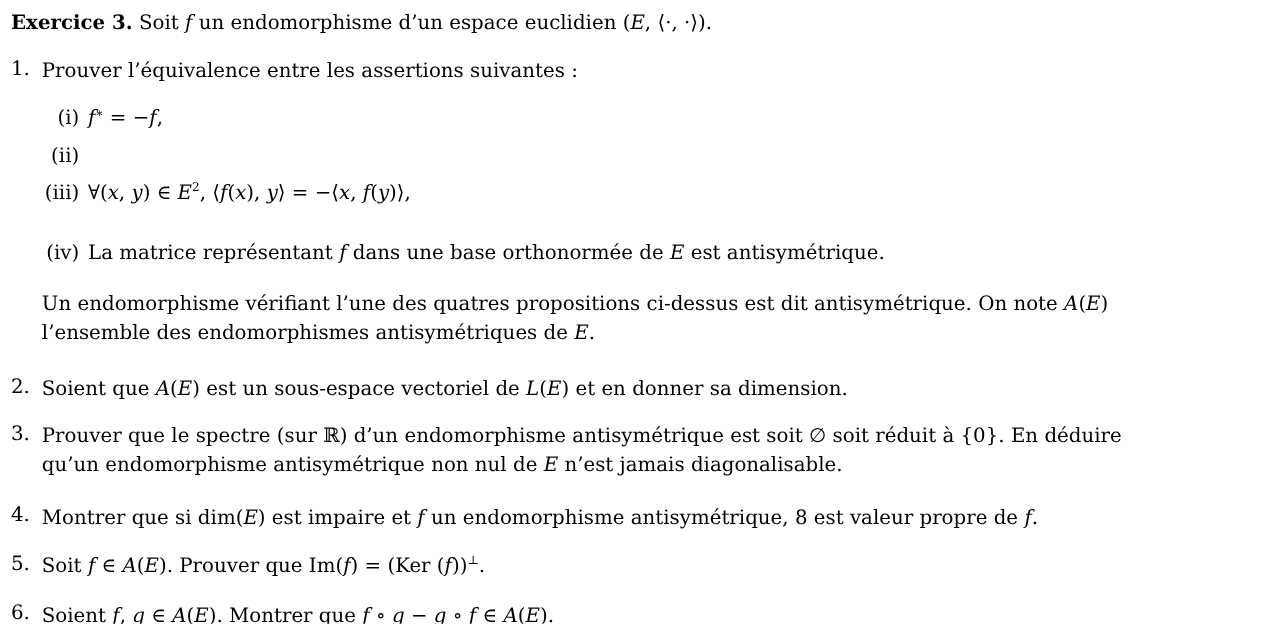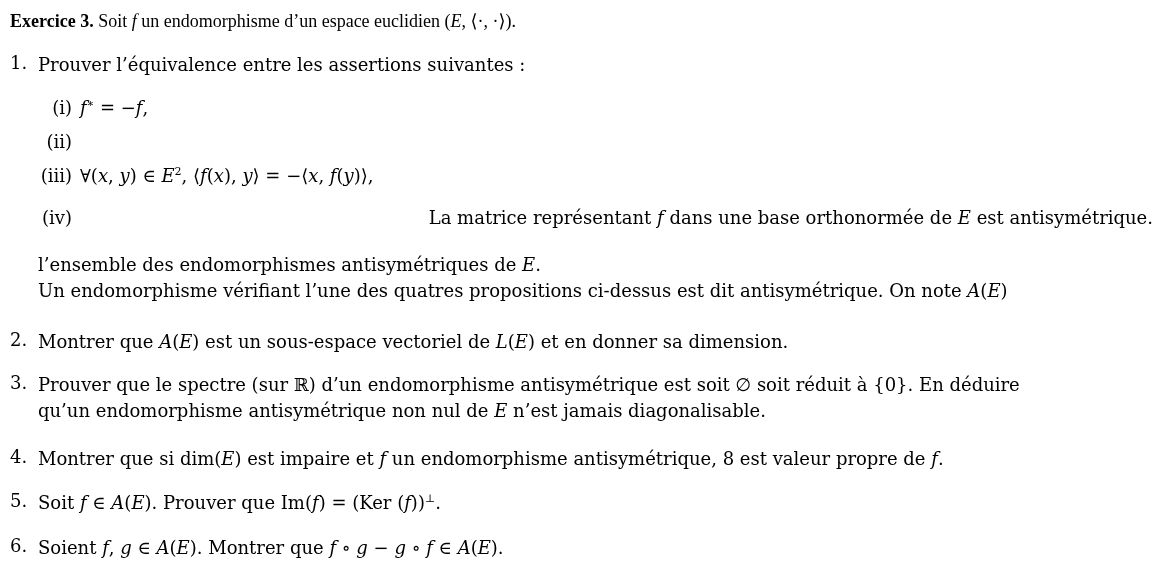--- a/index.html
+++ b/index.html
@@ -19,26 +19,26 @@
   .seg.it{font-style:italic;}
   .seg.bf{font-weight:bold;}
   .seg.cal{font-style:italic;}
   sup.seg{font-size:11px;line-height:0;}
   .item{display:flex;align-items:flex-start;}
   .num{flex:none;width:28px;}
   .content{flex:1;min-width:0;}
   .subitem{display:flex;align-items:flex-start;}
   .sublabel{flex:none;width:62px;text-align:right;margin-right:8px;line-height:26px;}
   
-  .m-heading{margin-top:0;font-family:Liberation Serif, serif;}
+  .m-heading{margin-top:0;}
   .m-item1{margin-top:18px;}
   .m-sub-i{margin-top:17px;}
   .m-sub-ii{margin-top:8px;}
   .m-sub-iii{margin-top:8px;align-items:flex-end;}
-  .m-sub-iv{margin-top:16px;justify-content:space-between;}
+  .m-sub-iv{margin-top:28px;}
   .m-para{margin-top:21px;}
   .m-item2{margin-top:25px;}
   .m-item3{margin-top:17px;}
   .m-item4{margin-top:22px;}
   .m-item5{margin-top:18px;}
   .m-item6{margin-top:19px;}
 </style>
 </head>
 <body>
 
@@ -68,29 +68,29 @@
   </div>
 
   <div class="subitem m-sub-iv">
     <span class="sublabel">(iv)</span>
     <p class="line"><span class="seg rm">La matrice représentant </span><span class="seg it">f</span><span class="seg rm"> dans une base orthonormée de </span><span class="seg it">E</span><span class="seg rm"> est antisymétrique.</span></p>
   </div>
 
   <div class="item m-para">
     <span class="num"></span>
     <div class="content">
+      <p class="line"><span class="seg rm">Un endomorphisme vérifiant l’une des quatres propositions ci-dessus est dit antisymétrique. On note </span><span class="seg cal">A</span><span class="seg rm">(</span><span class="seg it">E</span><span class="seg rm">)</span></p>
       <p class="line"><span class="seg rm">l’ensemble des endomorphismes antisymétriques de </span><span class="seg it">E</span><span class="seg rm">.</span></p>
-      <p class="line"><span class="seg rm">Un endomorphisme vérifiant l’une des quatres propositions ci-dessus est dit antisymétrique. On note </span><span class="seg cal">A</span><span class="seg rm">(</span><span class="seg it">E</span><span class="seg rm">)</span></p>
     </div>
   </div>
 
   <div class="item m-item2">
     <span class="num">2.</span>
     <div class="content">
-      <p class="line"><span class="seg rm">Montrer que </span><span class="seg cal">A</span><span class="seg rm">(</span><span class="seg it">E</span><span class="seg rm">) est un sous-espace vectoriel de </span><span class="seg it">L</span><span class="seg rm">(</span><span class="seg it">E</span><span class="seg rm">) et en donner sa dimension.</span></p>
+      <p class="line"><span class="seg rm">Soient que </span><span class="seg cal">A</span><span class="seg rm">(</span><span class="seg it">E</span><span class="seg rm">) est un sous-espace vectoriel de </span><span class="seg it">L</span><span class="seg rm">(</span><span class="seg it">E</span><span class="seg rm">) et en donner sa dimension.</span></p>
     </div>
   </div>
 
   <div class="item m-item3">
     <span class="num">3.</span>
     <div class="content">
       <p class="line"><span class="seg rm">Prouver que le spectre (sur ℝ) d’un endomorphisme antisymétrique est soit ∅ soit réduit à {0}. En déduire</span></p>
       <p class="line"><span class="seg rm">qu’un endomorphisme antisymétrique non nul de </span><span class="seg it">E</span><span class="seg rm"> n’est jamais diagonalisable.</span></p>
     </div>
   </div>

